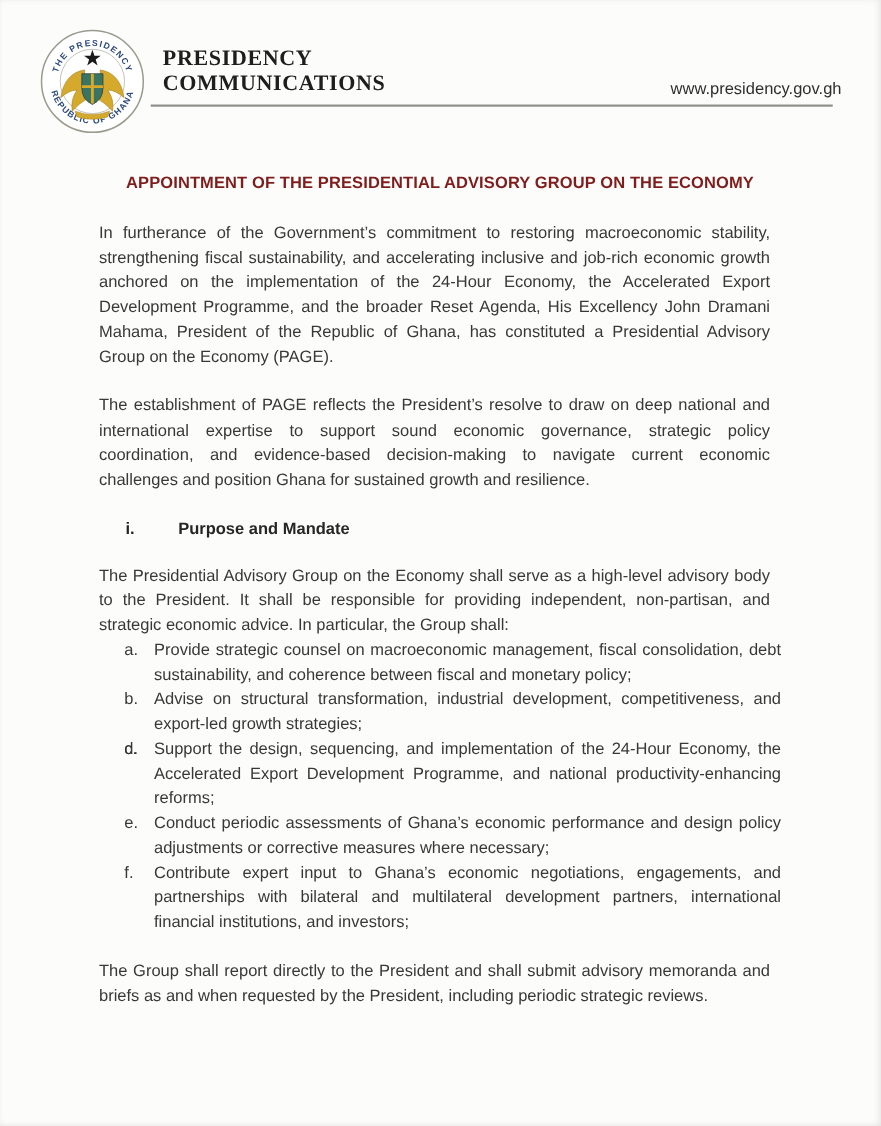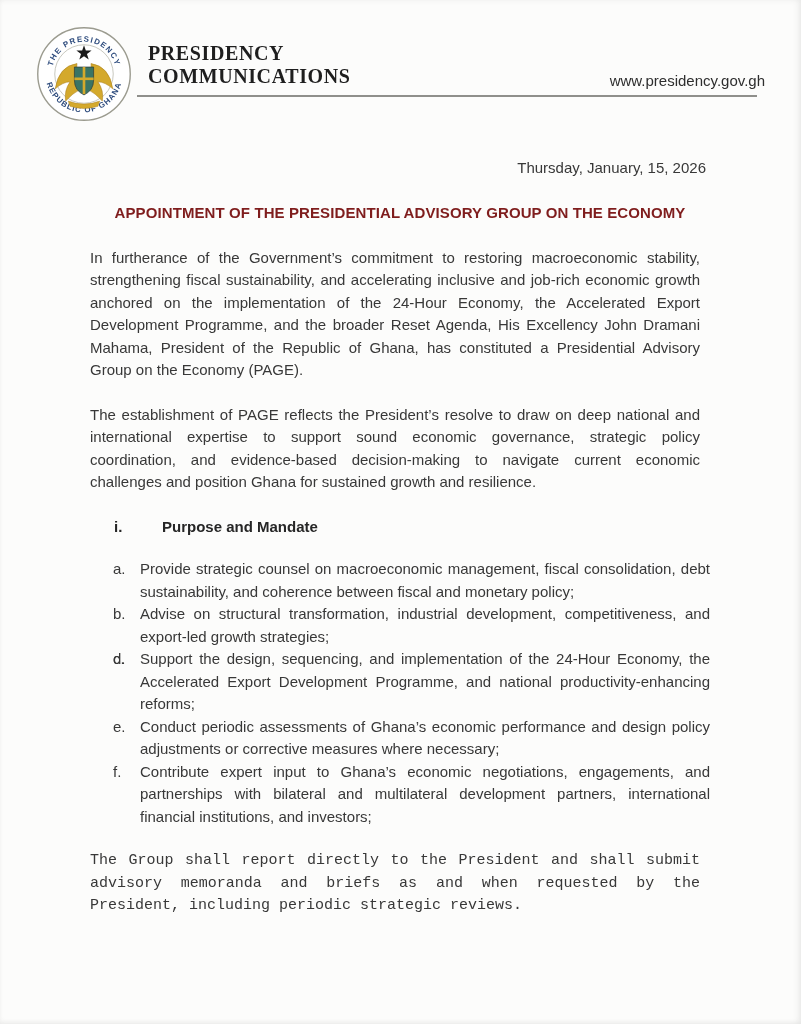--- a/index.html
+++ b/index.html
@@ -66,21 +66,21 @@
     color: #262626;
   }
   .sec-marker { display: inline-block; margin-left: 24px; width: 48px; }
   .alpha-list { list-style: none; margin: 0; padding: 0; }
   .alpha-list li {
     position: relative;
     padding-left: 50px;
     text-align: justify;
   }
   .alpha-list .marker { position: absolute; left: 23px; top: 0; }
-  .closing { margin-top: 22px; font-family: Liberation Mono, monospace; }
+  .closing { margin-top: 22px; }
 </style>
 </head>
 <body>
 
 <div class="page">
 
   <div class="seal">
     <svg viewBox="0 0 110 110" width="96" height="96">
       <defs>
         <path id="sealTopArc" d="M 18 55 A 37 37 0 0 1 92 55"></path>
@@ -117,31 +117,31 @@
 
   <div class="org">
     <div>PRESIDENCY</div>
     <div>COMMUNICATIONS</div>
   </div>
 
   <div class="website">www.presidency.gov.gh</div>
   <div class="header-rule"></div>
 
   <main class="content">
-    <div class="date-line">Thursday, January, 15, 2026</div>
 
     <h1 class="letter-title">APPOINTMENT OF THE PRESIDENTIAL ADVISORY GROUP ON THE ECONOMY</h1>
 
     <p class="para">In furtherance of the Government’s commitment to restoring macroeconomic stability, strengthening fiscal sustainability, and accelerating inclusive and job-rich economic growth anchored on the implementation of the 24-Hour Economy, the Accelerated Export Development Programme, and the broader Reset Agenda, His Excellency John Dramani Mahama, President of the Republic of Ghana, has constituted a Presidential Advisory Group on the Economy (PAGE).</p>
     <p class="para">The establishment of PAGE reflects the President’s resolve to draw on deep national and international expertise to support sound economic governance, strategic policy coordination, and evidence-based decision-making to navigate current economic challenges and position Ghana for sustained growth and resilience.</p>
 
     <div class="section-heading">
       <span class="sec-marker">i.</span><span class="sec-title">Purpose and Mandate</span>
     </div>
 
+    <p class="para" style="margin-bottom:0;">The Presidential Advisory Group on the Economy shall serve as a high-level advisory body to the President. It shall be responsible for providing independent, non-partisan, and strategic economic advice. In particular, the Group shall:</p>
 
     <ol class="alpha-list">
       <li>
         <span class="marker">a.</span>
         <span class="item-text">Provide strategic counsel on macroeconomic management, fiscal consolidation, debt sustainability, and coherence between fiscal and monetary policy;</span>
       </li>
       <li>
         <span class="marker">b.</span>
         <span class="item-text">Advise on structural transformation, industrial development, competitiveness, and export-led growth strategies;</span>
       </li>

